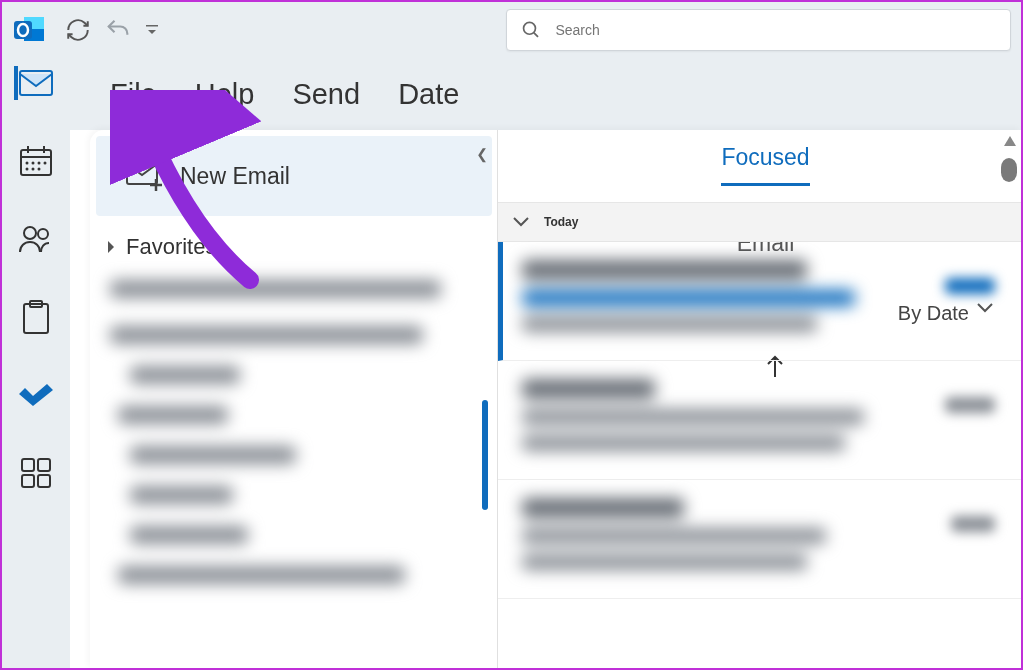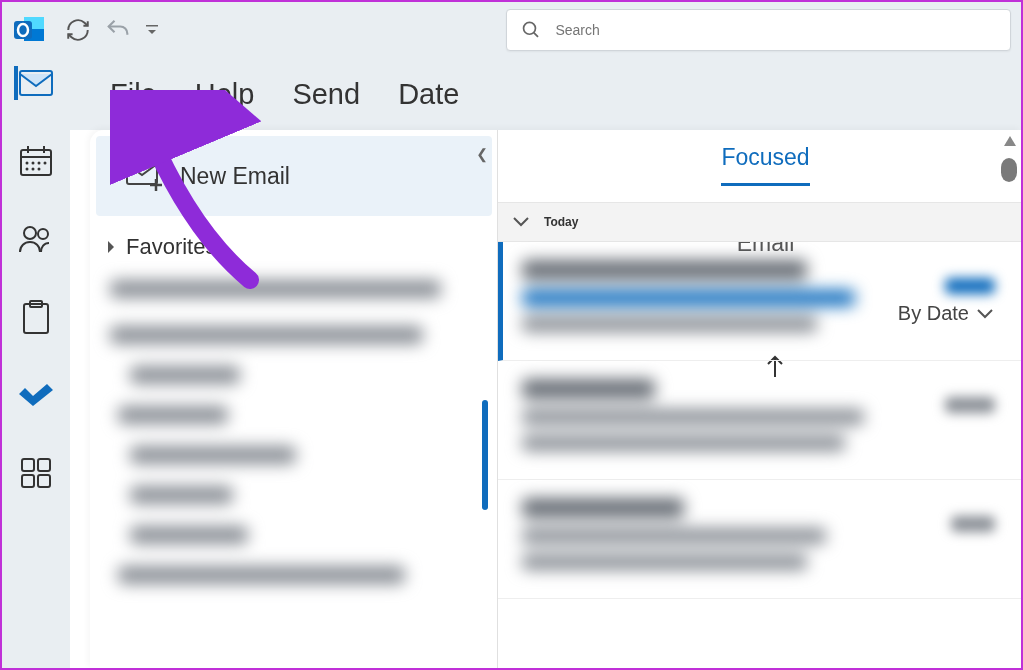--- a/index.html
+++ b/index.html
@@ -28,21 +28,21 @@
     .favorites { padding: 18px 0 0 14px; display:flex; align-items:center; gap:8px; cursor:pointer; }
     .favorites span { font-size: 22px; color:#333; }
     .blur-area { filter: blur(8px); padding: 20px 20px 0 20px; }
     .blur-line { height: 18px; background:#8a8f96; border-radius:6px; margin-bottom: 22px; }
     .collapse-arrow { position:absolute; top: 16px; right: 10px; cursor:pointer; color:#666; font-size:14px; }
 
     .msgpane { flex:1; display:flex; flex-direction:column; position:relative; border-left:1px solid #e0e0e0; margin-left:-1px; }
     .msgheader { height: 72px; display:flex; align-items:center; padding: 0 28px 0 40px; gap: 30px; flex-direction: column; }
     .tab { font-size: 23px; color:#555; cursor:pointer; padding-bottom:12px; border-bottom: 3px solid transparent; margin-top:14px; }
     .tab.active { color:#0f6cbd; border-bottom-color:#0f6cbd; }
-    .sort { margin-left:auto; font-size: 20px; color:#444; display:flex; align-items:center; gap:8px; cursor:pointer; }
+    .sort { margin-left:auto; font-size: 20px; color:#444; display:flex; gap:8px; cursor:pointer; }
     .arrowup { margin-left: 18px; cursor:pointer; color:#444; }
     .grouphead { background:#f3f3f3; height:40px; display:flex; align-items:center; padding: 0 14px; gap:14px; border-top:1px solid #e6e6e6; border-bottom:1px solid #e6e6e6; }
     .grouphead span { font-size:12px; font-weight:600; color:#333; }
     .msg { padding: 18px 24px; border-bottom:1px solid #eee; position:relative; }
     .msg.hl { border-left: 5px solid #0f6cbd; padding-left:19px; }
     .msgblur { filter: blur(8px); }
     .mline { height:16px; background:#8a8f96; border-radius:5px; margin-bottom:10px; }
 
     svg.annot-arrow { position:absolute; top:88px; left:108px; pointer-events:none; }
   </style>

